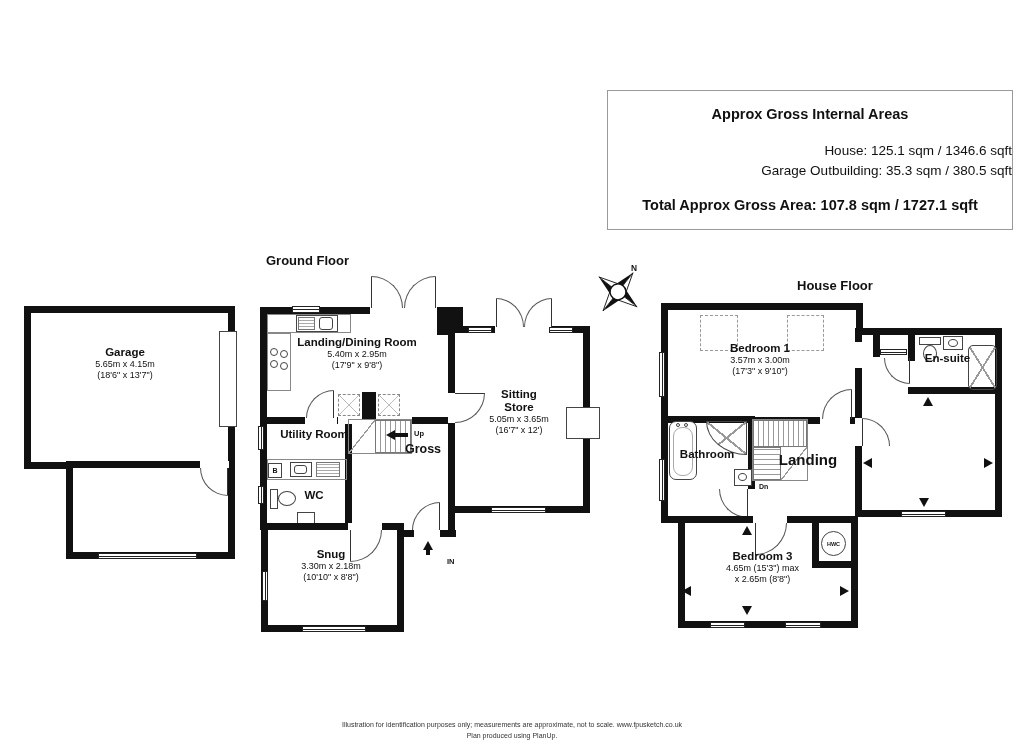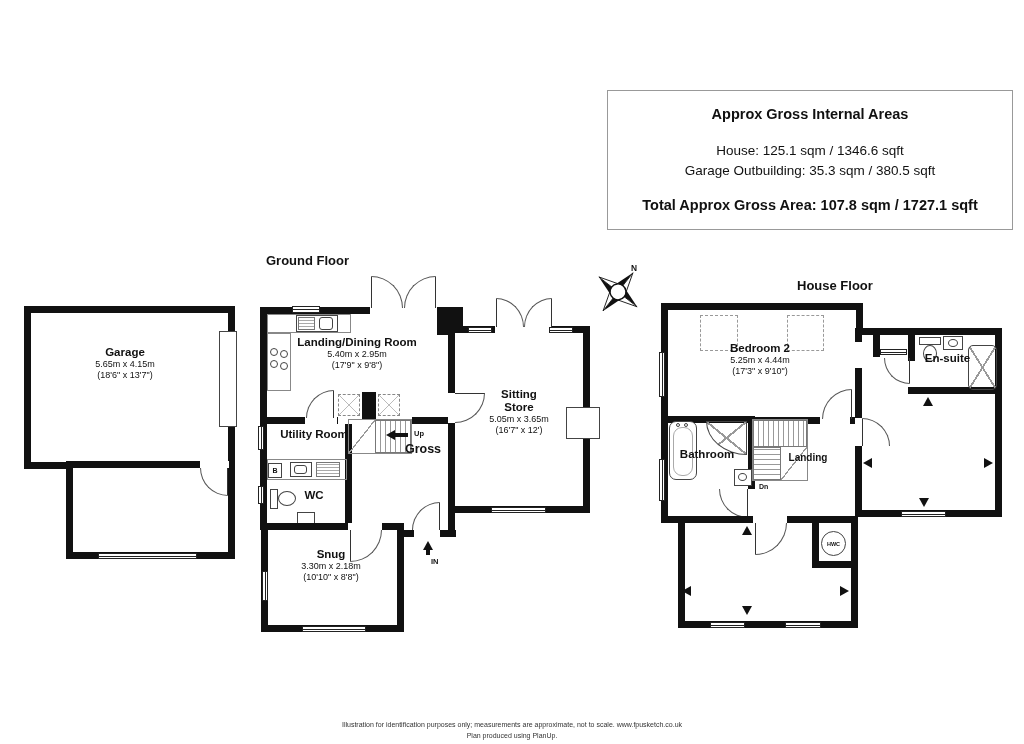--- a/index.html
+++ b/index.html
@@ -41,21 +41,21 @@
   .tri-left  { border-top:5px solid transparent; border-bottom:5px solid transparent; border-right:9px solid #111; }
   .tri-right { border-top:5px solid transparent; border-bottom:5px solid transparent; border-left:9px solid #111; }
   .room-label { position:absolute; text-align:center; color:#111; z-index:5; }
   .rname { font-weight:bold; font-size:11.5px; line-height:1.12; }
   .rdim  { font-size:9px; line-height:1.25; }
   .floor-label { position:absolute; font-weight:bold; font-size:13px; }
   .tag { position:absolute; font-weight:bold; font-size:7.5px; }
   .info-box { position:absolute; left:607px; top:90px; width:406px; height:140px;
               border:1px solid #999; background:#fff; text-align:center; }
   .info-title { font-weight:bold; font-size:14.5px; margin-top:15px; }
-  .info-line { font-size:13.5px; line-height:1.45; }
+  .info-line { font-size:13.5px; line-height:1.45;text-align:right; }
   .info-lines { margin-top:19px; }
   .info-total { font-weight:bold; font-size:14.5px; margin-top:17px; }
   .footer { position:absolute; left:0; right:0; text-align:center; font-size:7px; color:#333; line-height:1.5; }
 </style>
 </head>
 <body>
 
 <div class="plan">
 
   <div class="info-box">
@@ -176,42 +176,42 @@
   <div class="room-label" style="left:398px;top:442px;width:50px;">
     <div class="rname" style="font-size:12.5px;">Gross</div>
   </div>
 
   <div class="wseg" style="left:448px;top:513px;width:7px;height:24px;"></div>
   <div class="wseg" style="left:404px;top:530px;width:10px;height:7px;"></div>
   <div class="wseg" style="left:440px;top:530px;width:16px;height:7px;"></div>
   <div class="door arc-tl leaf-r" style="left:412px;top:502px;width:28px;height:28px;"></div>
   <div class="tri tri-up" style="left:423px;top:541px;"></div>
   <div class="wseg" style="left:426px;top:549px;width:4px;height:6px;"></div>
-  <div class="tag" style="left:423px;top:557px;padding-left:8px;">IN</div>
+  <div class="tag" style="left:439px;top:557px;padding-left:8px;">IN</div>
 
   <div class="room" style="left:261px;top:523px;width:143px;height:109px;"></div>
   <div class="gap" style="left:348px;top:523px;width:34px;height:7px;"></div>
   <div class="door arc-br leaf-l" style="left:350px;top:530px;width:32px;height:32px;"></div>
   <div class="win-v" style="left:262px;top:571px;width:6px;height:30px;"></div>
   <div class="win-h" style="left:302px;top:626px;width:64px;height:6px;"></div>
   <div class="room-label" style="left:272px;top:548px;width:118px;">
     <div class="rname">Snug</div>
     <div class="rdim">3.30m x 2.18m</div>
     <div class="rdim">(10'10" x 8'8")</div>
   </div>
 
   <div class="room" style="left:661px;top:303px;width:202px;height:121px;"></div>
   <div class="dashedbox" style="left:700px;top:315px;width:38px;height:36px;"></div>
   <div class="dashedbox" style="left:787px;top:315px;width:37px;height:36px;"></div>
   <div class="win-v" style="left:659px;top:352px;width:6px;height:45px;"></div>
   <div class="gap" style="left:820px;top:417px;width:30px;height:7px;"></div>
   <div class="door arc-tl leaf-r" style="left:822px;top:389px;width:30px;height:30px;"></div>
   <div class="room-label" style="left:690px;top:342px;width:140px;">
-    <div class="rname">Bedroom 2</div>
-    <div class="rdim">5.25m x 4.44m</div>
+    <div class="rname">Bedroom 1</div>
+    <div class="rdim">3.57m x 3.00m</div>
     <div class="rdim">(17'3" x 9'10")</div>
   </div>
 
   <div class="room" style="left:855px;top:328px;width:147px;height:189px;"></div>
   <div class="wseg" style="left:908px;top:387px;width:94px;height:7px;"></div>
   <div class="wseg" style="left:908px;top:335px;width:7px;height:26px;"></div>
   <div class="door arc-bl leaf-r" style="left:884px;top:358px;width:26px;height:26px;"></div>
   <div class="wseg" style="left:873px;top:335px;width:7px;height:22px;"></div>
   <div class="gap" style="left:855px;top:342px;width:7px;height:26px;"></div>
   <div class="win-h" style="left:880px;top:349px;width:27px;height:6px;"></div>
@@ -246,32 +246,37 @@
   <div class="room-label" style="left:663px;top:448px;width:88px;">
     <div class="rname">Bathroom</div>
   </div>
 
   <div class="outline" style="left:752px;top:419px;width:56px;height:62px;"></div>
   <div class="stairs-v" style="left:753px;top:420px;width:54px;height:27px;"></div>
   <div class="stairs-h" style="left:753px;top:447px;width:28px;height:33px;"></div>
   <div class="diag" style="left:781px;top:447px;width:26px;height:33px;"></div>
   <div class="tag" style="left:759px;top:483px;font-size:7px;">Dn</div>
   <div class="room-label" style="left:772px;top:452px;width:72px;">
-    <div class="rname" style="font-size:10px;">Landing</div>
+    <div class="rname" style="font-size:15px;">Landing</div>
   </div>
 
   <div class="room" style="left:678px;top:516px;width:180px;height:112px;"></div>
   <div class="gap" style="left:753px;top:516px;width:34px;height:7px;"></div>
   <div class="door arc-br leaf-l" style="left:755px;top:523px;width:32px;height:32px;"></div>
   <div class="wseg" style="left:812px;top:516px;width:7px;height:52px;"></div>
   <div class="wseg" style="left:812px;top:561px;width:46px;height:7px;"></div>
   <div class="fixture circle" style="left:821px;top:531px;width:25px;height:25px;font-size:5.5px;font-weight:bold;text-align:center;line-height:25px;">HWC</div>
   <div class="win-h" style="left:710px;top:622px;width:35px;height:6px;"></div>
   <div class="win-h" style="left:785px;top:622px;width:36px;height:6px;"></div>
   <div class="tri tri-up" style="left:742px;top:526px;"></div>
   <div class="tri tri-left" style="left:682px;top:586px;"></div>
   <div class="tri tri-right" style="left:840px;top:586px;"></div>
   <div class="tri tri-down" style="left:742px;top:606px;"></div>
+  <div class="room-label" style="left:695px;top:550px;width:135px;">
+    <div class="rname">Bedroom 3</div>
+    <div class="rdim">4.65m (15'3") max</div>
+    <div class="rdim">x 2.65m (8'8")</div>
+  </div>
 
   <div class="footer" style="top:720px;">Illustration for identification purposes only; measurements are approximate, not to scale. www.fpusketch.co.uk</div>
   <div class="footer" style="top:731px;">Plan produced using PlanUp.</div>
 
 </div>
 
 </body></html>

